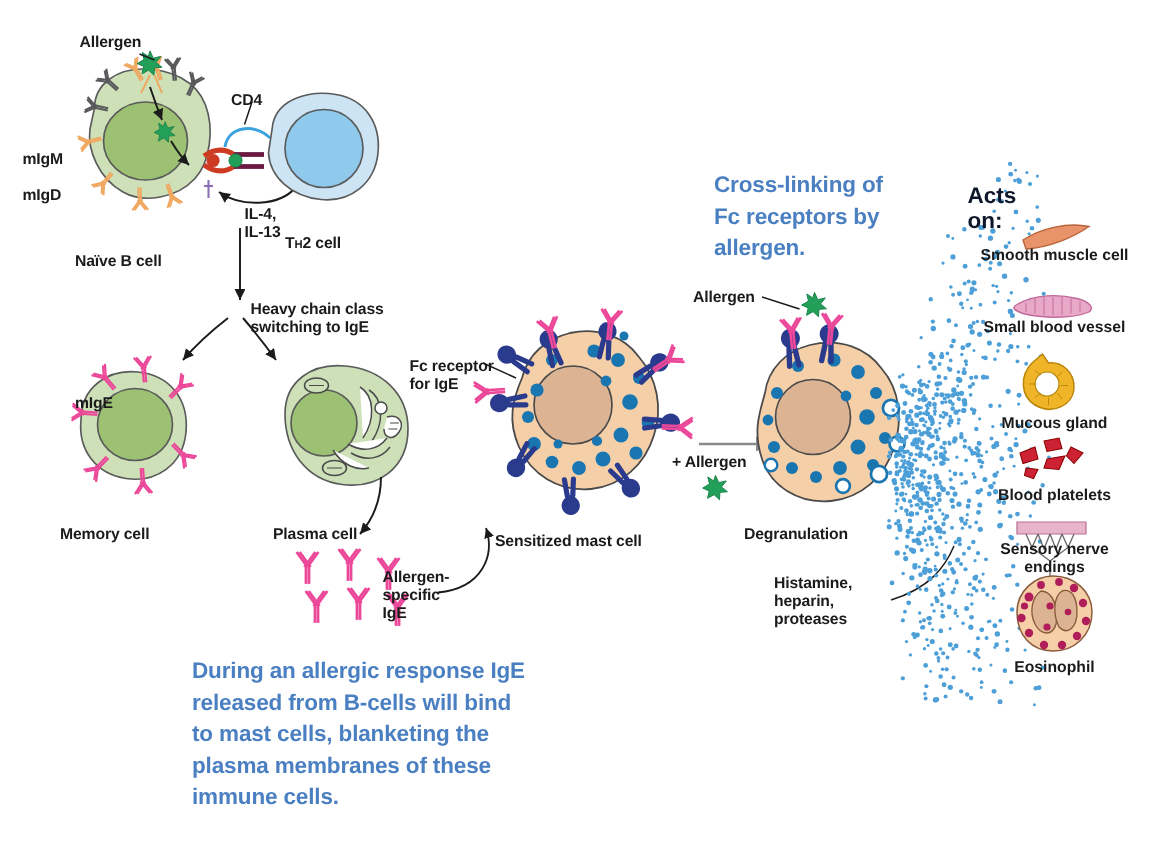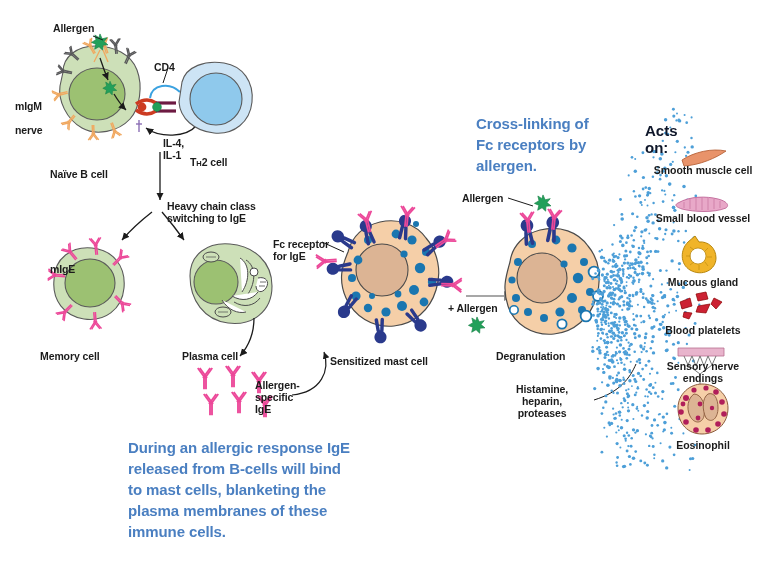--- a/index.html
+++ b/index.html
@@ -1162,28 +1162,28 @@
         <circle cx="712" cy="408" r="2.2"></circle>
       </g>
     </g>
   </g>
 </svg>
 
 <div class="lbl" style="left:53px;top:22px;">Allergen</div>
 
 <div class="lbl" style="left:15px;top:60px;margin-top:40px;">mIgM</div>
 
-<div class="lbl" style="left:15px;top:124px;">nerve</div>
+<div class="lbl" style="left:15px;top:124px;">mIgD</div>
 
 <div class="lbl ctr" style="left:50px;top:168px;width:100px;">Naïve B cell</div>
 
 <div class="lbl" style="left:154px;top:61px;">CD4</div>
 
 <div class="lbl" style="left:163px;top:137px;">IL-4,
-IL-1</div>
+IL-13</div>
 
 <div class="lbl" style="left:190px;top:144px;">
   <span>T</span><span class="sub">H</span><span>2 cell</span>
 </div>
 
 <div class="lbl" style="left:167px;top:200px;">Heavy chain class
 switching to IgE</div>
 
 <div class="lbl" style="left:14px;top:263px;margin-left:36px;">mIgE</div>
 
@@ -1199,21 +1199,21 @@
 for IgE</div>
 
 <div class="lbl ctr" style="left:330px;top:355px;width:130px;">Sensitized mast cell</div>
 
 <div class="lbl" style="left:448px;top:302px;">+ Allergen</div>
 
 <div class="lbl" style="left:462px;top:192px;">Allergen</div>
 
 <div class="lbl ctr" style="left:496px;top:350px;width:104px;">Degranulation</div>
 
-<div class="lbl" style="left:516px;top:383px;text-align:center;">Histamine,
+<div class="lbl" style="left:516px;top:383px;">Histamine,
 heparin,
 proteases</div>
 
 <div class="note" style="left:128px;top:437px;">During an allergic response IgE
 released from B-cells will bind
 to mast cells, blanketing the
 plasma membranes of these
 immune cells.</div>
 
 <div class="note" style="left:476px;top:113px;">Cross-linking of

